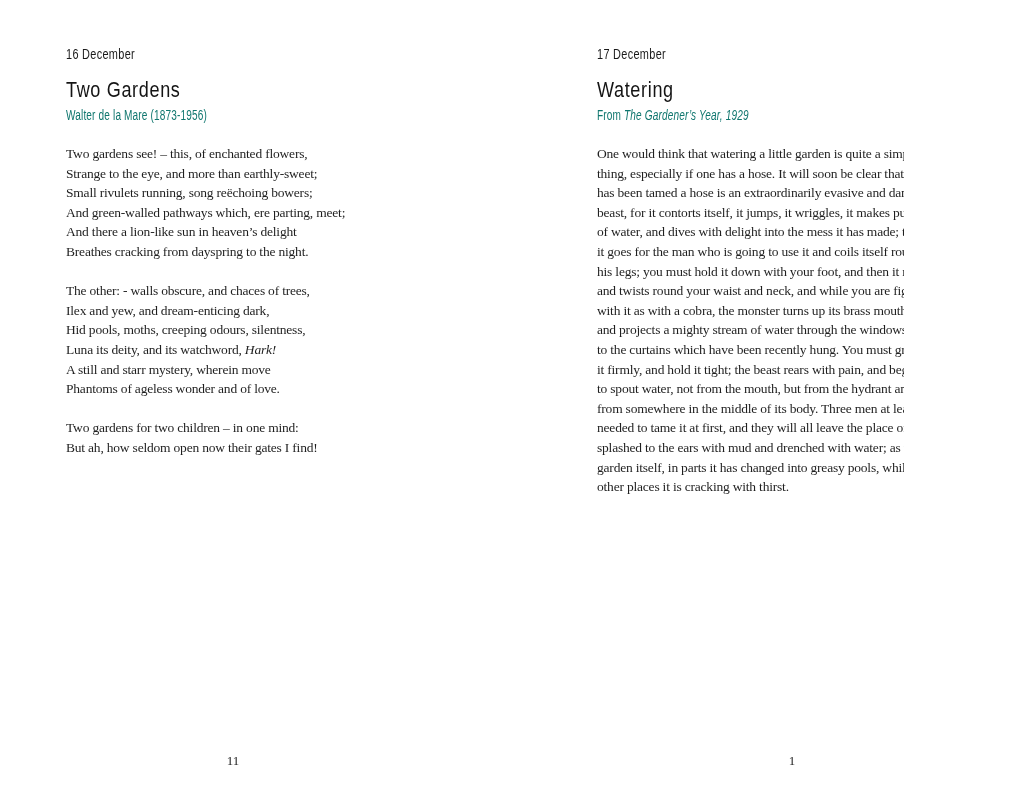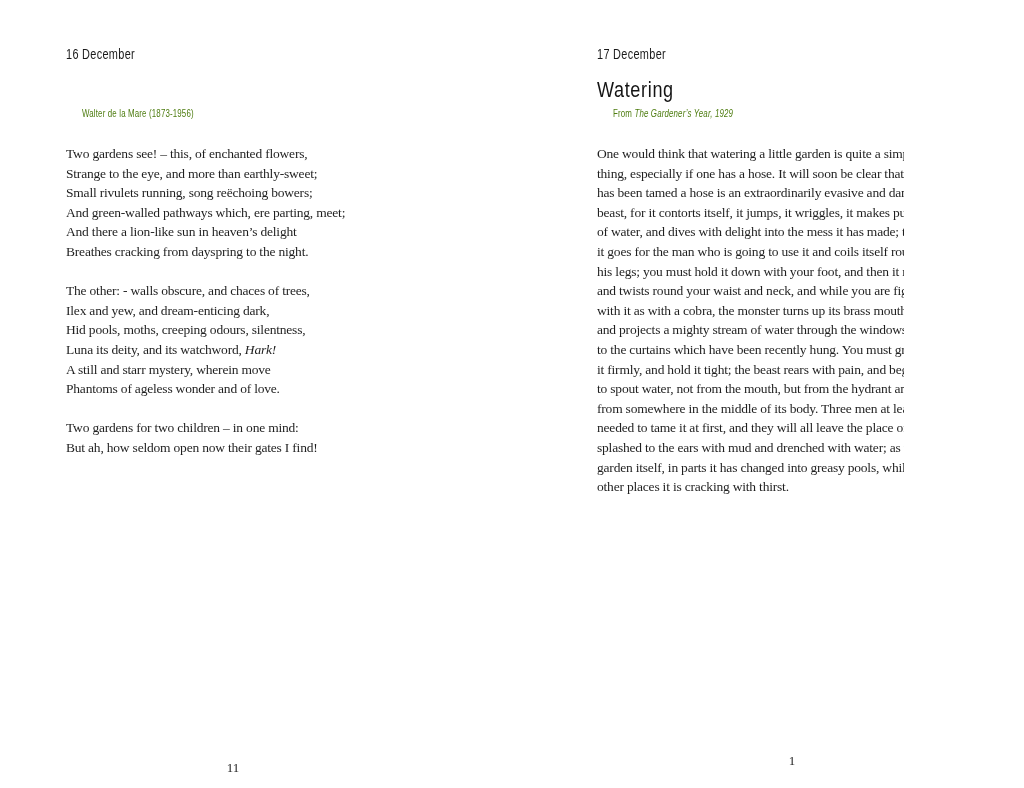--- a/index.html
+++ b/index.html
@@ -53,25 +53,25 @@
     font-size: 22px;
     font-weight: 400;
     letter-spacing: 0.8px;
     color: #141414;
     white-space: pre;
   }
   .title .cond { transform: scaleX(0.82); }
   .byline {
     position: absolute;
     top: 107px;
-    left: 16px;
+    left: 0;
     font-family: "Liberation Sans", sans-serif;
-    font-size: 11px;
+    font-size: 14px;
     letter-spacing: 0.2px;
-    color: #4d7c0f;
+    color: #0f766e;
     white-space: pre;
   }
   .byline .cond { transform: scaleX(0.72); }
   .byline em { font-style: italic; }
 
   .text-block {
     position: absolute;
     top: 144px;
     left: 0;
     font-size: 13.5px;
@@ -91,30 +91,31 @@
 
   .page-number {
     position: absolute;
     top: 753px;
     width: 30px;
     text-align: center;
     font-family: "Liberation Serif", serif;
     font-size: 13px;
     color: #1f1f1f;
   }
-  .page-number.left  { left: 218px; margin-top: 7px; }
+  .page-number.left  { left: 218px; }
   .page-number.right { left: 777px; }
 </style>
 </head>
 <body>
 
 <div class="spread">
 
   <div class="page left">
     <div class="date-header"><span class="cond">16 December</span></div>
+    <div class="title"><span class="cond">Two Gardens</span></div>
     <div class="byline"><span class="cond">Walter de la Mare (1873-1956)</span></div>
 
     <div class="text-block">
       <div class="stanza">Two gardens see! – this, of enchanted flowers,
 Strange to the eye, and more than earthly-sweet;
 Small rivulets running, song reëchoing bowers;
 And green-walled pathways which, ere parting, meet;
 And there a lion-like sun in heaven’s delight
 Breathes cracking from dayspring to the night.</div>
       <div class="stanza"><span>The other: - walls obscure, and chaces of trees,

